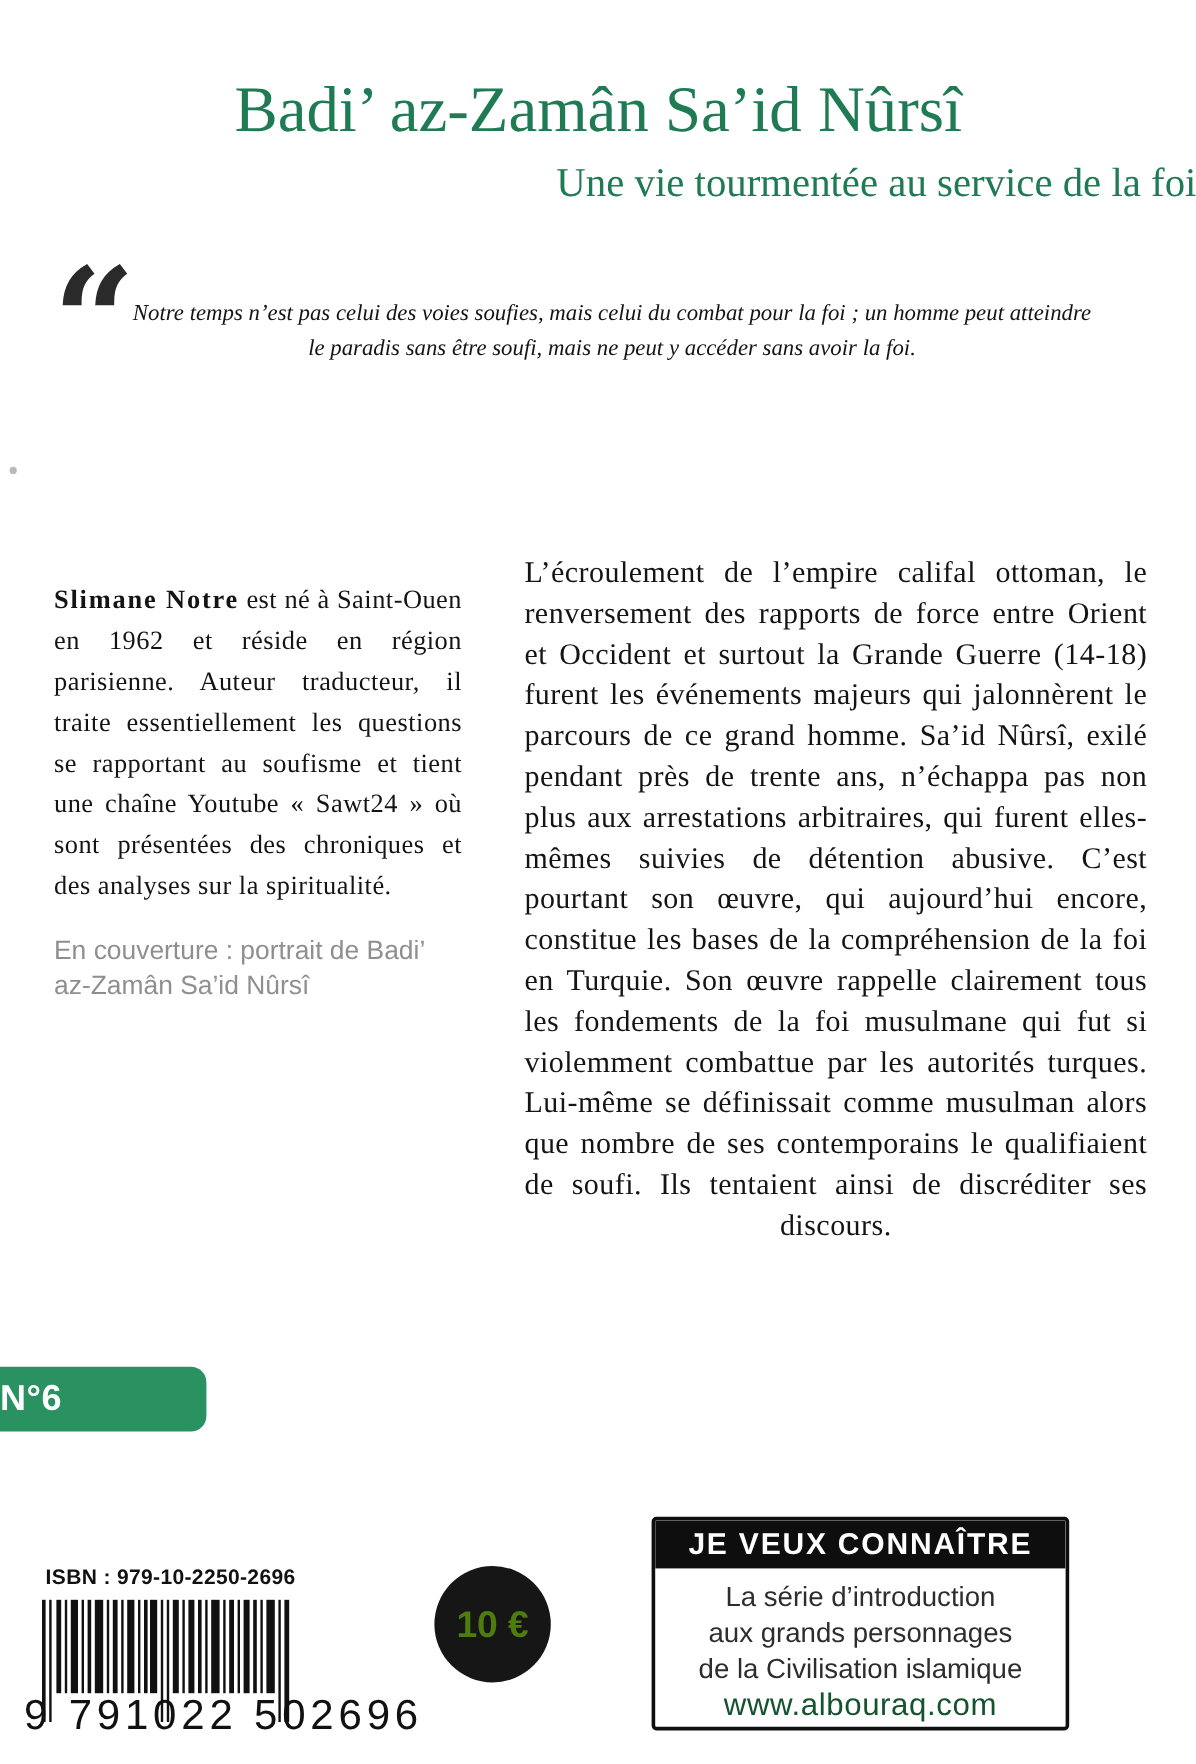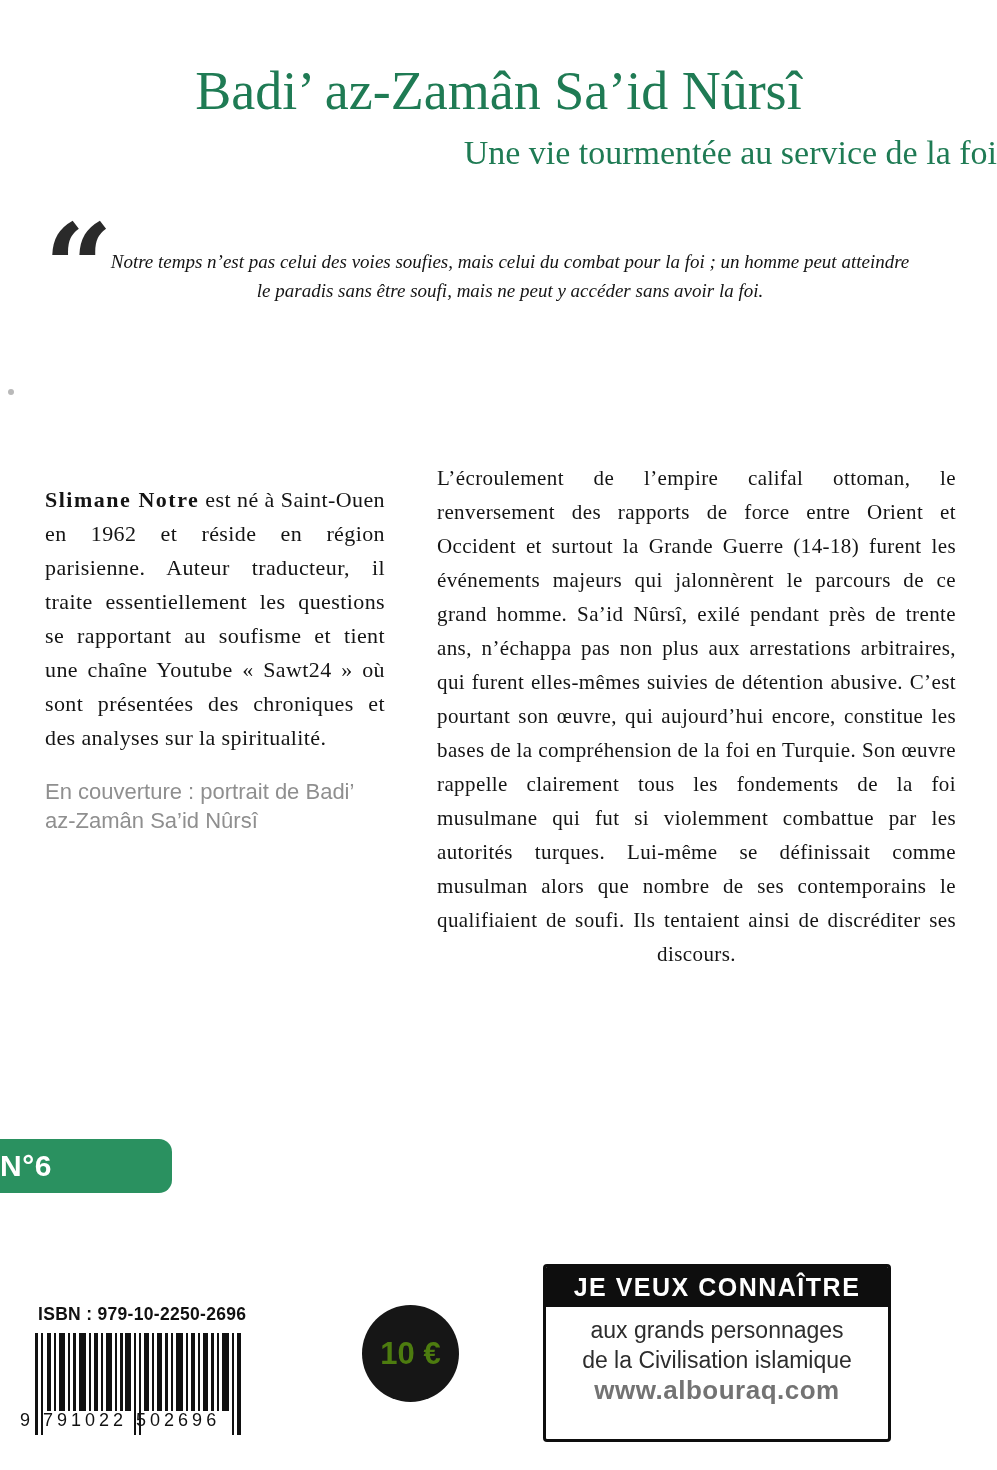--- a/index.html
+++ b/index.html
@@ -55,21 +55,21 @@
     letter-spacing:1.5px;
   }
   .cover-note{
     margin-top:17px;
     font-family:"Liberation Sans","DejaVu Sans",sans-serif;
     font-size:22px;line-height:29px;
     color:#8f8f8f;
   }
   .desc-col{
     position:absolute;left:437px;top:461px;width:519px;
-    font-size:21px;line-height:34px;
+    font-size:25px;line-height:34px;
     text-align:justify;
     -moz-text-align-last:center;
     text-align-last:center;
     letter-spacing:0.4px;
     color:#141414;
   }
   
   .series-badge{
     position:absolute;left:0;top:1139px;
     width:172px;height:54px;
@@ -89,21 +89,21 @@
     font-family:"Liberation Sans","DejaVu Sans",sans-serif;
     font-weight:bold;font-size:17.5px;color:#111;
     letter-spacing:0.3px;
   }
   .barcode{
     position:absolute;left:35px;top:1333px;
   }
   .barcode-digits{
     position:absolute;left:20px;top:1410px;width:225px;
     font-family:"Liberation Sans","DejaVu Sans",sans-serif;
-    font-size:18px;color:#111;
+    font-size:35px;color:#111;
     letter-spacing:4px;
     white-space:nowrap;
   }
   .price-circle{
     position:absolute;left:362px;top:1305px;
     width:97px;height:97px;border-radius:50%;
     background:#161616;
     display:flex;align-items:center;justify-content:center;
   }
   .price-circle span{
@@ -124,21 +124,21 @@
     background:#0e0e0e;color:#ffffff;
     height:40px;display:flex;align-items:center;justify-content:center;
     font-weight:bold;font-size:25px;letter-spacing:1.5px;
   }
   .promo-body{
     text-align:center;
     padding-top:8px;
     font-size:23px;line-height:30px;color:#2d2d2d;
   }
   .promo-url{
-    font-weight:bold;font-size:26px;color:#737373;
+    font-weight:normal;font-size:26px;color:#14532d;
     letter-spacing:0.5px;
   }
   
   .speck{
     position:absolute;left:8px;top:389px;
     width:6px;height:6px;border-radius:50%;
     background:#b9b9b9;
   }
 </style>
 </head>
@@ -208,19 +208,20 @@
   </svg>
   <div class="barcode-digits">9 791022 502696</div>
 
   <div class="price-circle">
     <span>10 €</span>
   </div>
 
   <div class="promo-box">
     <div class="promo-header">JE VEUX CONNAÎTRE</div>
     <div class="promo-body">
+      <div>La série d’introduction</div>
       <div>aux grands personnages</div>
       <div>de la Civilisation islamique</div>
       <div class="promo-url">www.albouraq.com</div>
     </div>
   </div>
 
 </div>
 
 </body></html>

